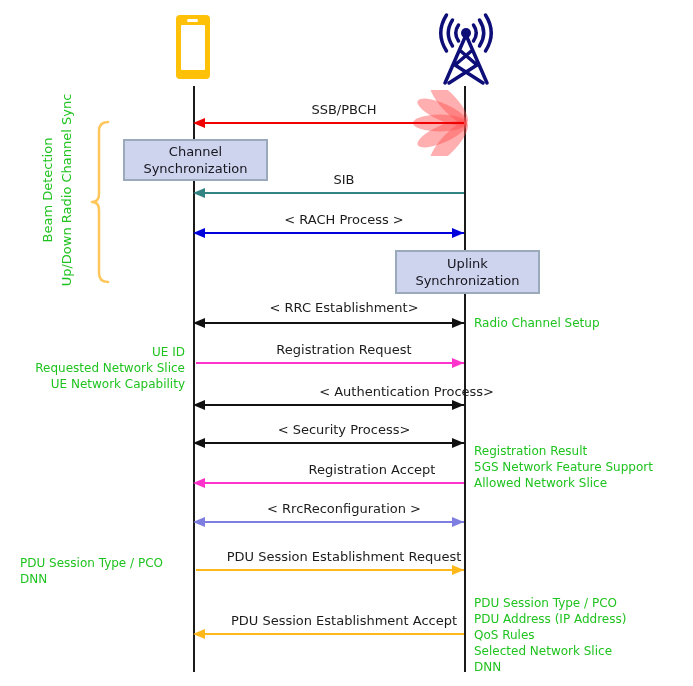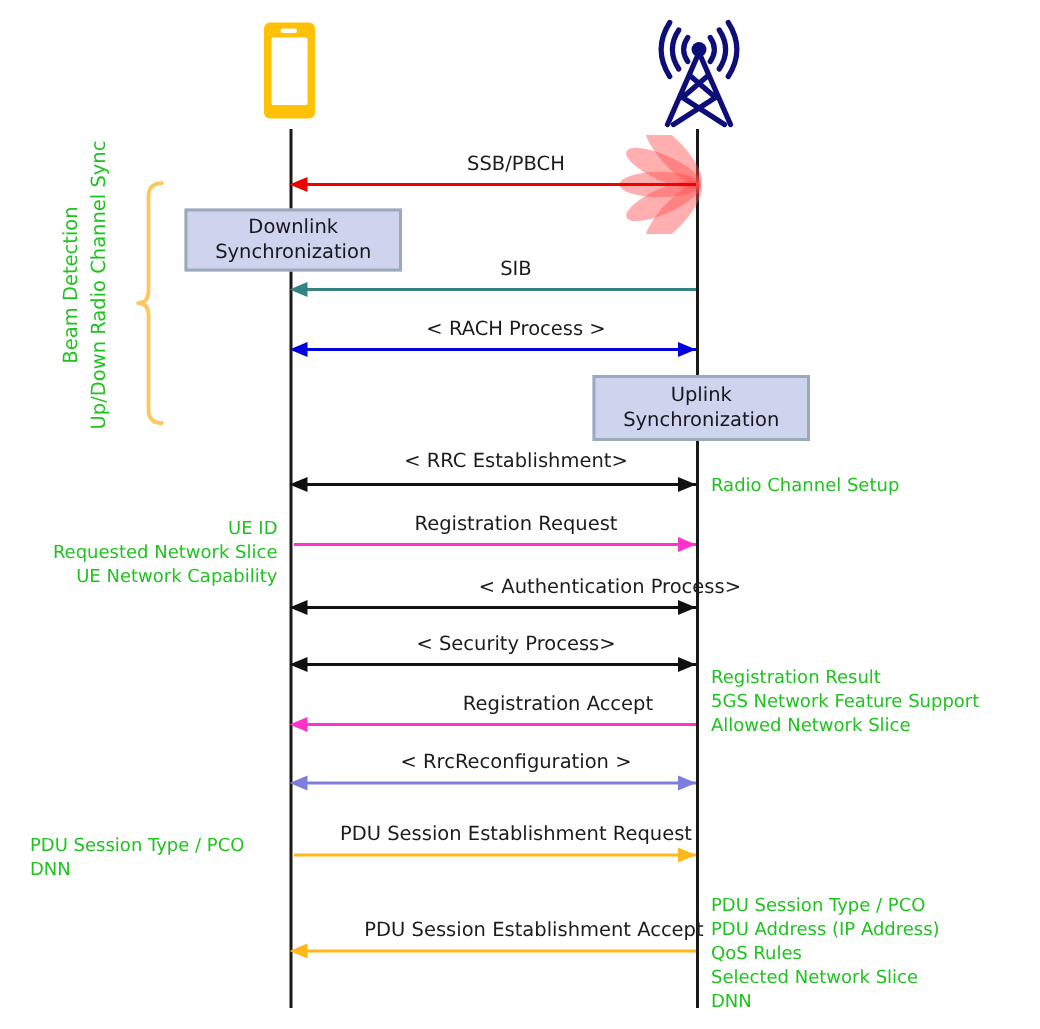--- a/index.html
+++ b/index.html
@@ -89,21 +89,21 @@
   <svg class="abs" style="left:85px; top:118px;" width="30" height="170" viewBox="0 0 30 170">
     <path class="brace-path" d="M23 4 Q14 4 14 13 L14 76 Q14 84 7 84 Q14 84 14 92 L14 155 Q14 164 23 164"></path>
   </svg>
 
   <div id="rotated-note">
     <div>Beam Detection</div>
     <div>Up/Down Radio Channel Sync</div>
   </div>
 
   <div class="sync-box" id="downlink-box">
-    <div>Downlink</div>
+    <div>Channel</div>
     <div>Synchronization</div>
   </div>
   <div class="sync-box" id="uplink-box">
     <div>Uplink</div>
     <div>Synchronization</div>
   </div>
 
   <div id="messages-layer">
       <div class="msg-label" style="top: 102px;">SSB/PBCH</div>
       <div class="msg-line" style="top: 122px; background: rgb(240, 0, 0);"></div>
@@ -133,21 +133,21 @@
       <div class="msg-label" style="top: 462px; margin-left: 28px;">Registration Accept</div>
       <div class="msg-line" style="top: 482px; background: rgb(255, 51, 204);"></div>
       <div class="head head-left" style="top: 478px; border-right-color: rgb(255, 51, 204);"></div>
       <div class="msg-label" style="top: 501px;">&lt; RrcReconfiguration &gt;</div>
       <div class="msg-line" style="top: 521px; background: rgb(126, 126, 224);"></div>
       <div class="head head-left" style="top: 517px; border-right-color: rgb(126, 126, 224);"></div>
       <div class="head head-right" style="top: 517px; border-left-color: rgb(126, 126, 224);"></div>
       <div class="msg-label" style="top: 549px;">PDU Session Establishment Request</div>
       <div class="msg-line" style="top: 569px; background: rgb(255, 184, 26);"></div>
       <div class="head head-right" style="top: 565px; border-left-color: rgb(255, 184, 26);"></div>
-      <div class="msg-label" style="top: 613px; padding-left: 12px;">PDU Session Establishment Accept</div>
+      <div class="msg-label" style="top: 613px;">PDU Session Establishment Accept</div>
       <div class="msg-line" style="top: 633px; background: rgb(255, 184, 26);"></div>
       <div class="head head-left" style="top: 629px; border-right-color: rgb(255, 184, 26);"></div>
     </div>
 
 <div class="note" style="top: 344px; right: 508px; text-align: right;">
       <div>UE ID</div>
       <div>Requested Network Slice</div>
       <div>UE Network Capability</div>
     </div>
     <div class="note" style="top: 315px; left: 474px;">

